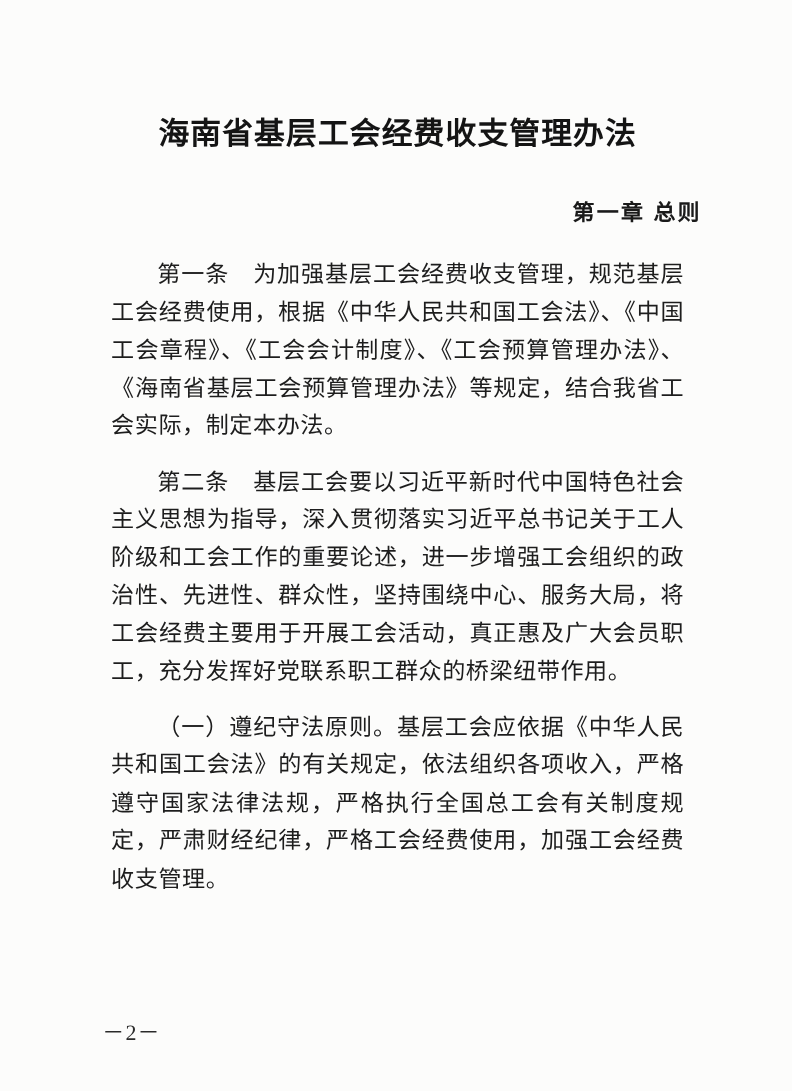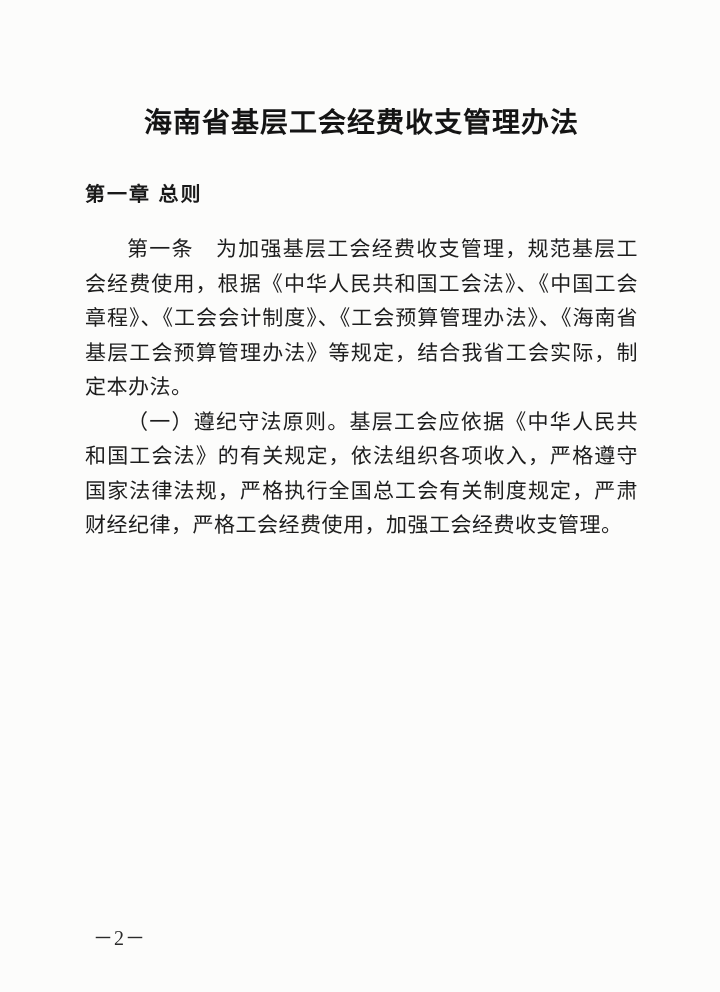--- a/index.html
+++ b/index.html
@@ -27,30 +27,30 @@
     text-align: center;
     font-size: 28px;
     line-height: 34px;
     font-weight: bold;
     letter-spacing: 1px;
     color: #141414;
     font-family: "Liberation Serif", "DejaVu Serif", serif;
   }
   .chapter-heading {
     margin: 42px 0 26px 0;
-    text-align: left;
+    text-align: right;
     font-size: 20px;
     line-height: 24px;
     font-weight: bold;
     letter-spacing: 2px;
     color: #1a1a1a;
     font-family: "Liberation Sans", "DejaVu Sans", sans-serif;
   }
   .body-text p {
-    margin: 0;
+    margin: 16px;
     font-size: 21px;
     line-height: 34.5px;
     text-align: justify;
     text-justify: inter-ideograph;
     text-indent: 2em;
     letter-spacing: 0.5px;
     color: #1d1d1d;
   }
   .page-number {
     position: absolute;
@@ -66,18 +66,19 @@
 <body>
 
 <div class="page">
 
   <h1 class="doc-title">海南省基层工会经费收支管理办法</h1>
 
   <h2 class="chapter-heading">第一章 总则</h2>
 
   <div class="body-text">
     <p>第一条　为加强基层工会经费收支管理，规范基层工会经费使用，根据《中华人民共和国工会法》、《中国工会章程》、《工会会计制度》、《工会预算管理办法》、《海南省基层工会预算管理办法》等规定，结合我省工会实际，制定本办法。</p>
+    <p>第二条　基层工会要以习近平新时代中国特色社会主义思想为指导，深入贯彻落实习近平总书记关于工人阶级和工会工作的重要论述，进一步增强工会组织的政治性、先进性、群众性，坚持围绕中心、服务大局，将工会经费主要用于开展工会活动，真正惠及广大会员职工，充分发挥好党联系职工群众的桥梁纽带作用。</p>
     <p>（一）遵纪守法原则。基层工会应依据《中华人民共和国工会法》的有关规定，依法组织各项收入，严格遵守国家法律法规，严格执行全国总工会有关制度规定，严肃财经纪律，严格工会经费使用，加强工会经费收支管理。</p>
   </div>
 
   <div class="page-number">－2－</div>
 
 </div>
 
 </body></html>

